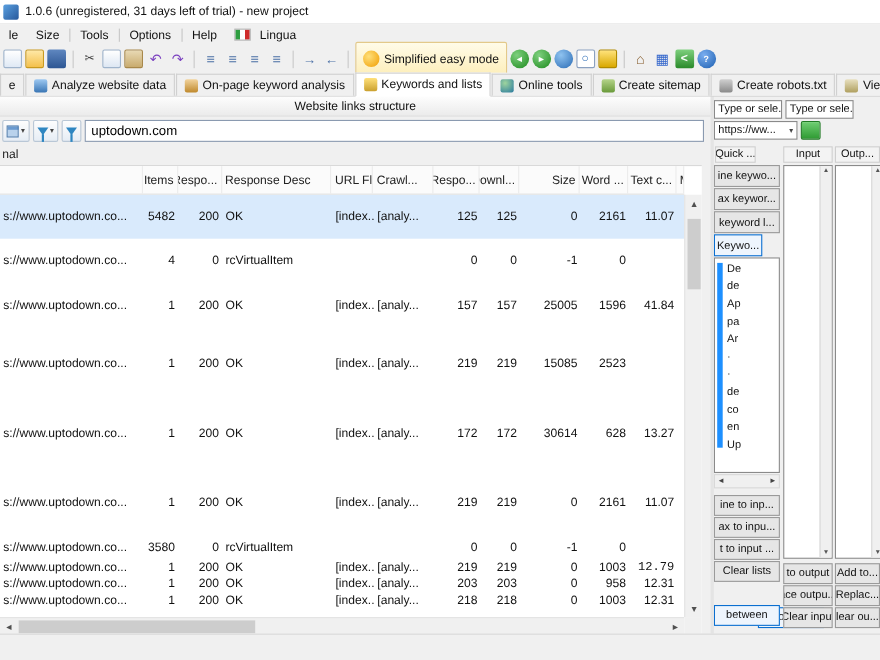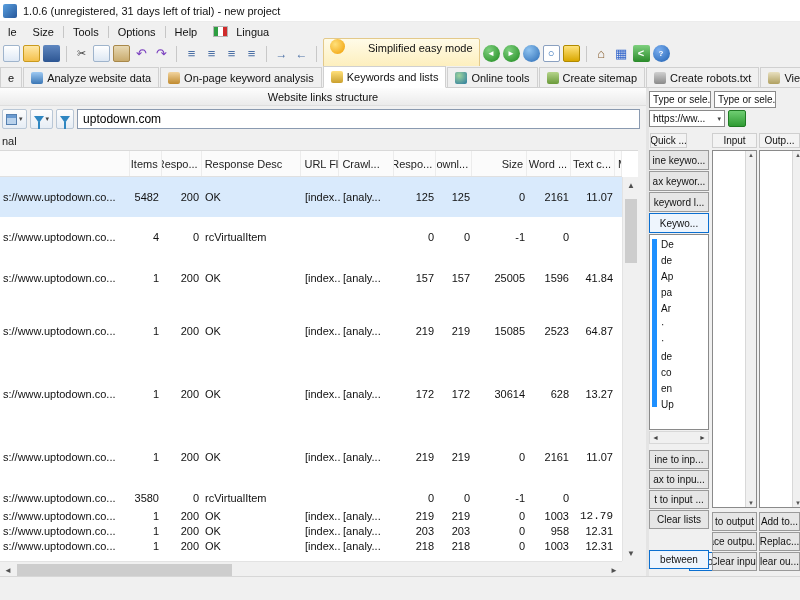--- a/index.html
+++ b/index.html
@@ -33,21 +33,21 @@
   .tb-sep { width:1px; height:16px; background:#c8c8c8; margin:0 3px; flex:0 0 auto; }
   .i-new  { background:linear-gradient(#ffffff,#dfe9f5); border:1px solid #9fb4cc; }
   .i-open { background:linear-gradient(#ffe8a6,#f4c04b); border:1px solid #c99a1e; }
   .i-save { background:linear-gradient(#5f87c0,#2d5693); }
   .i-cut  { color:#444; }
   .i-copy { background:linear-gradient(#ffffff,#dde7f3); border:1px solid #9fb4cc; }
   .i-paste{ background:linear-gradient(#e8d9b4,#c9ab6d); border:1px solid #a8884a; }
   .i-undo, .i-redo { color:#7a3fbf; font-size:13px; }
   .i-align { color:#4a6fa5; font-size:13px; }
   .i-indent, .i-outdent { color:#4a6fa5; font-size:12px; }
-  .easy-btn { display:inline-flex; align-items:flex-end; gap:23px; padding:15px 6px; height:21px;
+  .easy-btn { display:inline-flex; align-items:center; gap:4px; padding:15px 6px; height:21px;
     border:1px solid #e3c98a; background:linear-gradient(#fffbe8,#fdeeb9); border-radius:2px;
     white-space:nowrap; flex:0 0 auto; }
   .i-wand { width:15px; height:15px; border-radius:50%;
     background:radial-gradient(circle at 35% 35%, #ffe07a, #f09c00); }
   .i-round { width:17px; height:17px; border-radius:50%; color:#ffffff; font-size:8px;
     display:inline-flex; align-items:center; justify-content:center; }
   .i-back, .i-forward { background:radial-gradient(circle at 35% 30%, #7ed07e, #1e8a1e); }
   .i-world { background:radial-gradient(circle at 35% 30%, #8fc3f0, #2a6bb5); }
   .i-search { background:#ffffff; border:1px solid #8aa0c0; color:#2a6bb5; font-weight:bold; }
   .i-key { background:linear-gradient(#ffe27a,#d9a800); border:1px solid #b08a00; }
@@ -316,21 +316,20 @@
             <div class="t-cell" style="width: 130px; height: 100%;">s://www.uptodown.co...</div>
             <div class="t-cell ar" style="width: 32px; height: 100%;">1</div>
             <div class="t-cell ar" style="width: 40px; height: 100%;">200</div>
             <div class="t-cell" style="width: 100px; height: 100%;">OK</div>
             <div class="t-cell" style="width: 38px; height: 100%;">[index...</div>
             <div class="t-cell" style="width: 55px; height: 100%;">[analy...</div>
             <div class="t-cell ar" style="width: 42px; height: 100%;">219</div>
             <div class="t-cell ar" style="width: 36px; height: 100%;">219</div>
             <div class="t-cell ar" style="width: 55px; height: 100%;">15085</div>
             <div class="t-cell ar" style="width: 44px; height: 100%;">2523</div>
-            <div class="t-cell ar" style="width: 44px; height: 100%;">64.87</div>
             <div class="t-cell" style="width: 6px; height: 100%;"></div>
           </div>
           <div class="t-row" style="height: 63px;">
             <div class="t-cell" style="width: 130px; height: 100%;">s://www.uptodown.co...</div>
             <div class="t-cell ar" style="width: 32px; height: 100%;">1</div>
             <div class="t-cell ar" style="width: 40px; height: 100%;">200</div>
             <div class="t-cell" style="width: 100px; height: 100%;">OK</div>
             <div class="t-cell" style="width: 38px; height: 100%;">[index...</div>
             <div class="t-cell" style="width: 55px; height: 100%;">[analy...</div>
             <div class="t-cell ar" style="width: 42px; height: 100%;">172</div>
@@ -443,21 +442,21 @@
     </div>
     <div class="gbtn" style="left:79px; top:22px; width:18px; height:17px;"></div>
 
     <div class="col-hdr" style="left:1px; top:45px; width:37px; height:15px;">Quick ...</div>
     <div class="col-hdr" style="left:63px; top:45px; width:45px; height:15px;">Input</div>
     <div class="col-hdr" style="left:110px; top:45px; width:41px; height:15px;">Outp...</div>
 
     <div class="btn" style="left:0; top:62px; width:60px; height:20px;">ine keywo...</div>
     <div class="btn" style="left:0; top:83px; width:60px; height:20px;">ax keywor...</div>
     <div class="btn" style="left:0; top:104px; width:60px; height:20px;">keyword l...</div>
-    <div class="btn focused" style="left:0; top:125px; width:60px; height:20px;text-align:right;">Keywo...</div>
+    <div class="btn focused" style="left:0; top:125px; width:44px; height:20px;text-align:right;">Keywo...</div>
 
     <div class="lb" style="left:0; top:146px; width:60px; height:196px;">
       <div class="lb-strip"></div>
       <div class="lb-items" id="quick-list-items">
           <div class="lb-item">De</div>
           <div class="lb-item">de</div>
           <div class="lb-item">Ap</div>
           <div class="lb-item">pa</div>
           <div class="lb-item">Ar</div>
           <div class="lb-item">·</div>

